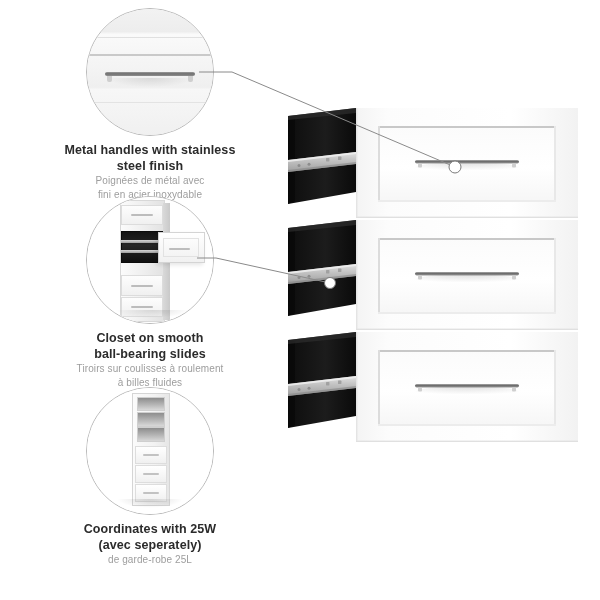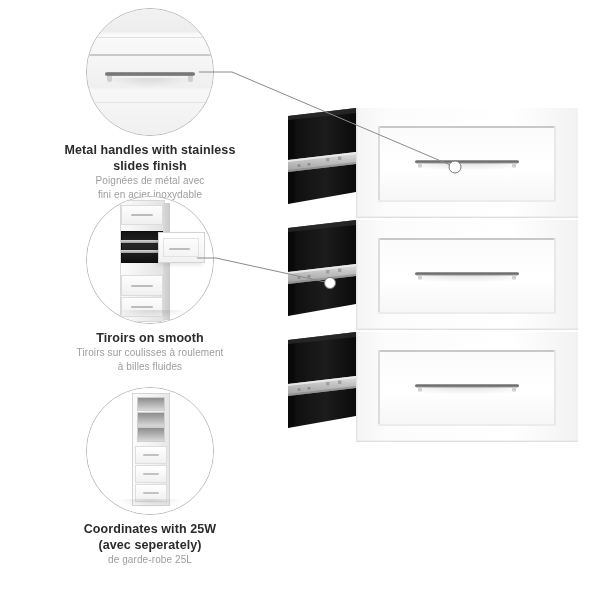--- a/index.html
+++ b/index.html
@@ -158,21 +158,21 @@
             <div class="seamC"></div>
           <div class="shadow"></div>
           <div class="post postL"></div>
             <div class="post postR"></div>
           <div class="bar"></div>
         </div>
       </div>
     </div>
     <div class="cap">
       <div class="en">Metal handles with stainless</div>
-      <div class="en">slides finish</div>
+      <div class="en">steel finish</div>
       <div class="fr">Poignées de métal avec</div>
       <div class="fr">fini en acier inoxydable</div>
     </div>
   </div>
 
   <div class="callout" style="top:196px;">
     <div class="circle-wrap">
       <div class="circle">
         <div class="m2">
           <div class="body"></div>
@@ -182,21 +182,22 @@
           <div class="rail rA"></div>
           <div class="rail rB"></div>
           <div class="open"></div>
           <div class="df d4"></div>
           <div class="df d5"></div>
           <div class="fshadow"></div>
         </div>
       </div>
     </div>
     <div class="cap">
-      <div class="en">Tiroirs on smooth</div>
+      <div class="en">Closet on smooth</div>
+      <div class="en">ball-bearing slides</div>
       <div class="fr">Tiroirs sur coulisses à roulement</div>
       <div class="fr">à billes fluides</div>
     </div>
   </div>
 
   <div class="callout" style="top:387px;">
     <div class="circle-wrap">
       <div class="circle">
         <div class="m3">
           <div class="unit"></div>

